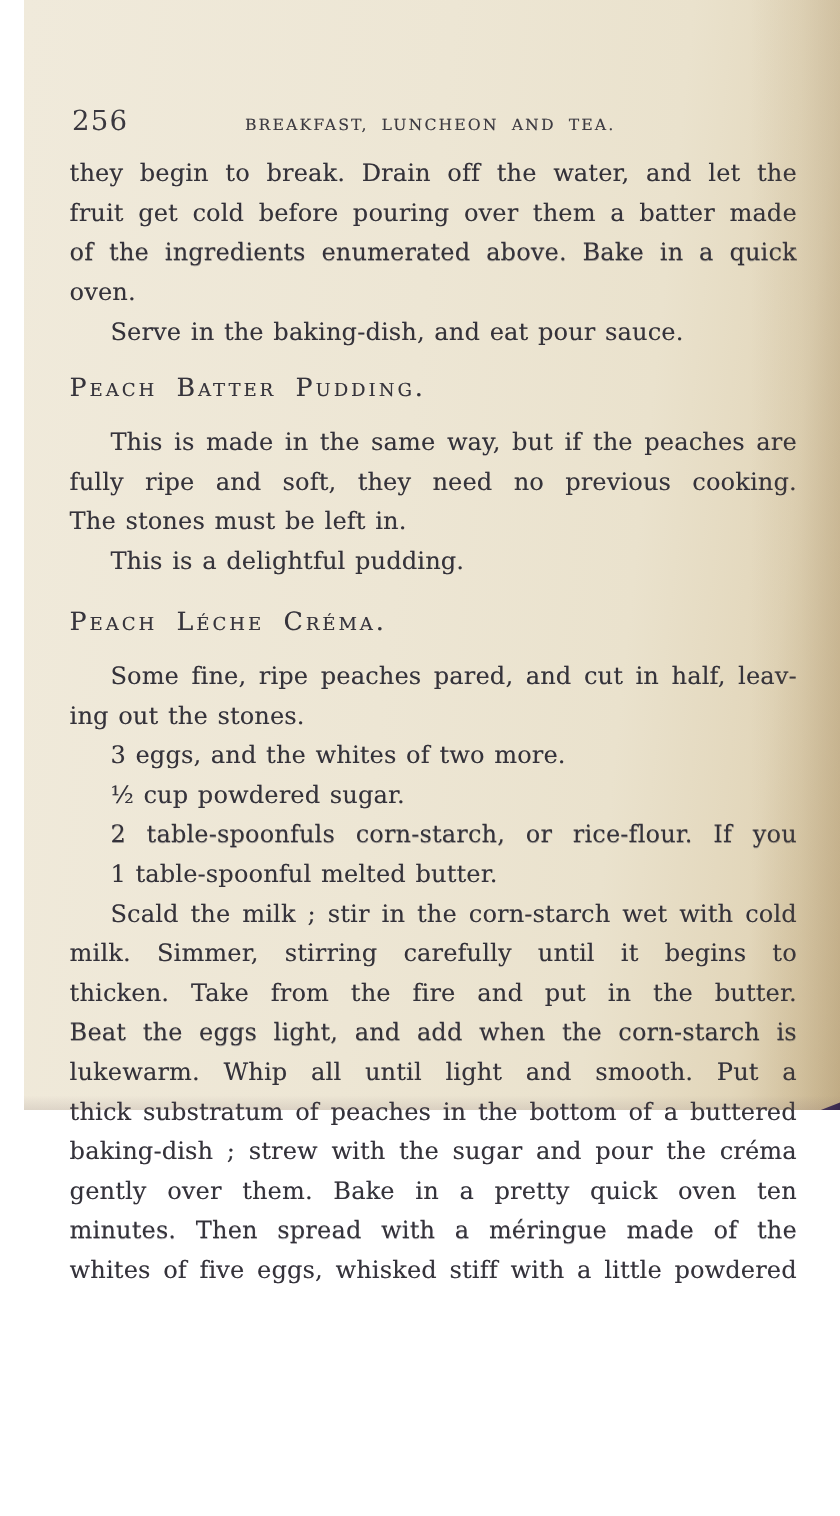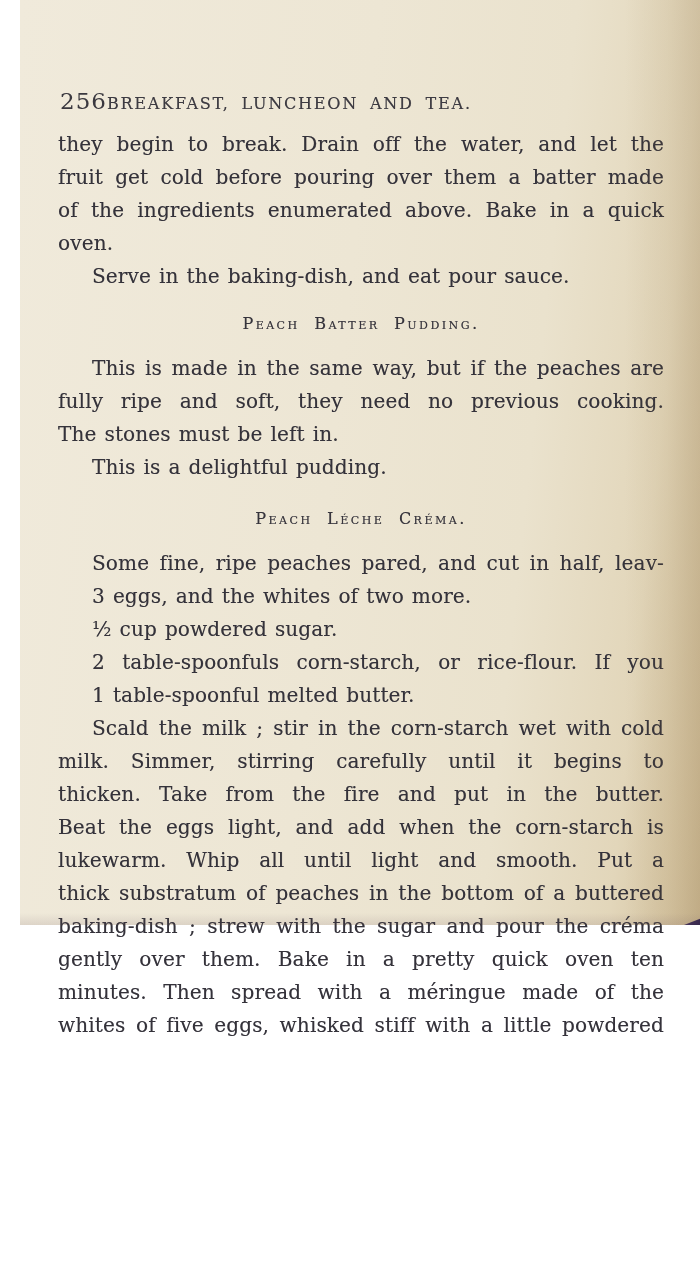--- a/index.html
+++ b/index.html
@@ -38,40 +38,40 @@
     clip-path: polygon(0 100%, 100% 0, 100% 100%);
   }
   .header {
     position: absolute; top: 88px; left: 40px; right: 58px;
     display: flex; align-items: baseline;
   }
   .pagenum {
     font-size: 23px; letter-spacing: 1px; color: #3a383f;
   }
   .running {
-    flex: 1; text-align: left; padding-right: 52px;
-    font-size: 16px; letter-spacing: 1.8px; word-spacing: 5px;
+    flex: 1; text-align: center; padding-right: 52px;
+    font-size: 13px; letter-spacing: 1.8px; word-spacing: 5px;
     color: #3d3b42;
     text-shadow: 0.2px 0.2px 0.3px rgba(45,42,52,0.45);
   }
   .text {
     position: absolute; top: 128px; left: 38px; width: 606px;
     font-size: 20px; line-height: 33px;
     letter-spacing: 0.15px; word-spacing: 1.5px;
     text-shadow: 0.2px 0.2px 0.3px rgba(45,42,52,0.40);
   }
   .para { margin: 0; }
   .line { display: block; text-align: justify; text-align-last: justify; white-space: normal; }
   .line.left { text-align: right; text-align-last: left; }
   .line.indent { text-indent: 34px; }
   .recipe-heading {
     margin: 14px 0 12px 0;
-    font-size: 16px; font-weight: normal;
+    font-size: 21px; font-weight: normal;
     font-variant: small-caps;
-    text-align: center;
+    text-align: left;
     letter-spacing: 2.5px; word-spacing: 7px;
     color: #36343c;
     text-shadow: 0.2px 0.2px 0.3px rgba(45,42,52,0.45);
   }
   .recipe-heading.second { margin-top: 18px; }
 </style>
 </head>
 <body>
 
 <div class="scan">
@@ -103,20 +103,21 @@
     </p>
 
     <p class="para">
       <span class="line left indent">This is a delightful pudding.</span>
     </p>
 
     <h3 class="recipe-heading second">Peach Léche Créma.</h3>
 
     <p class="para">
       <span class="line indent">Some fine, ripe peaches pared, and cut in half, leav-</span>
+      <span class="line left">ing out the stones.</span>
     </p>
 
     <p class="para">
       <span class="line left indent">3 eggs, and the whites of two more.</span>
     </p>
 
 
     <p class="para">
       <span class="line left indent">½ cup powdered sugar.</span>
     </p>

